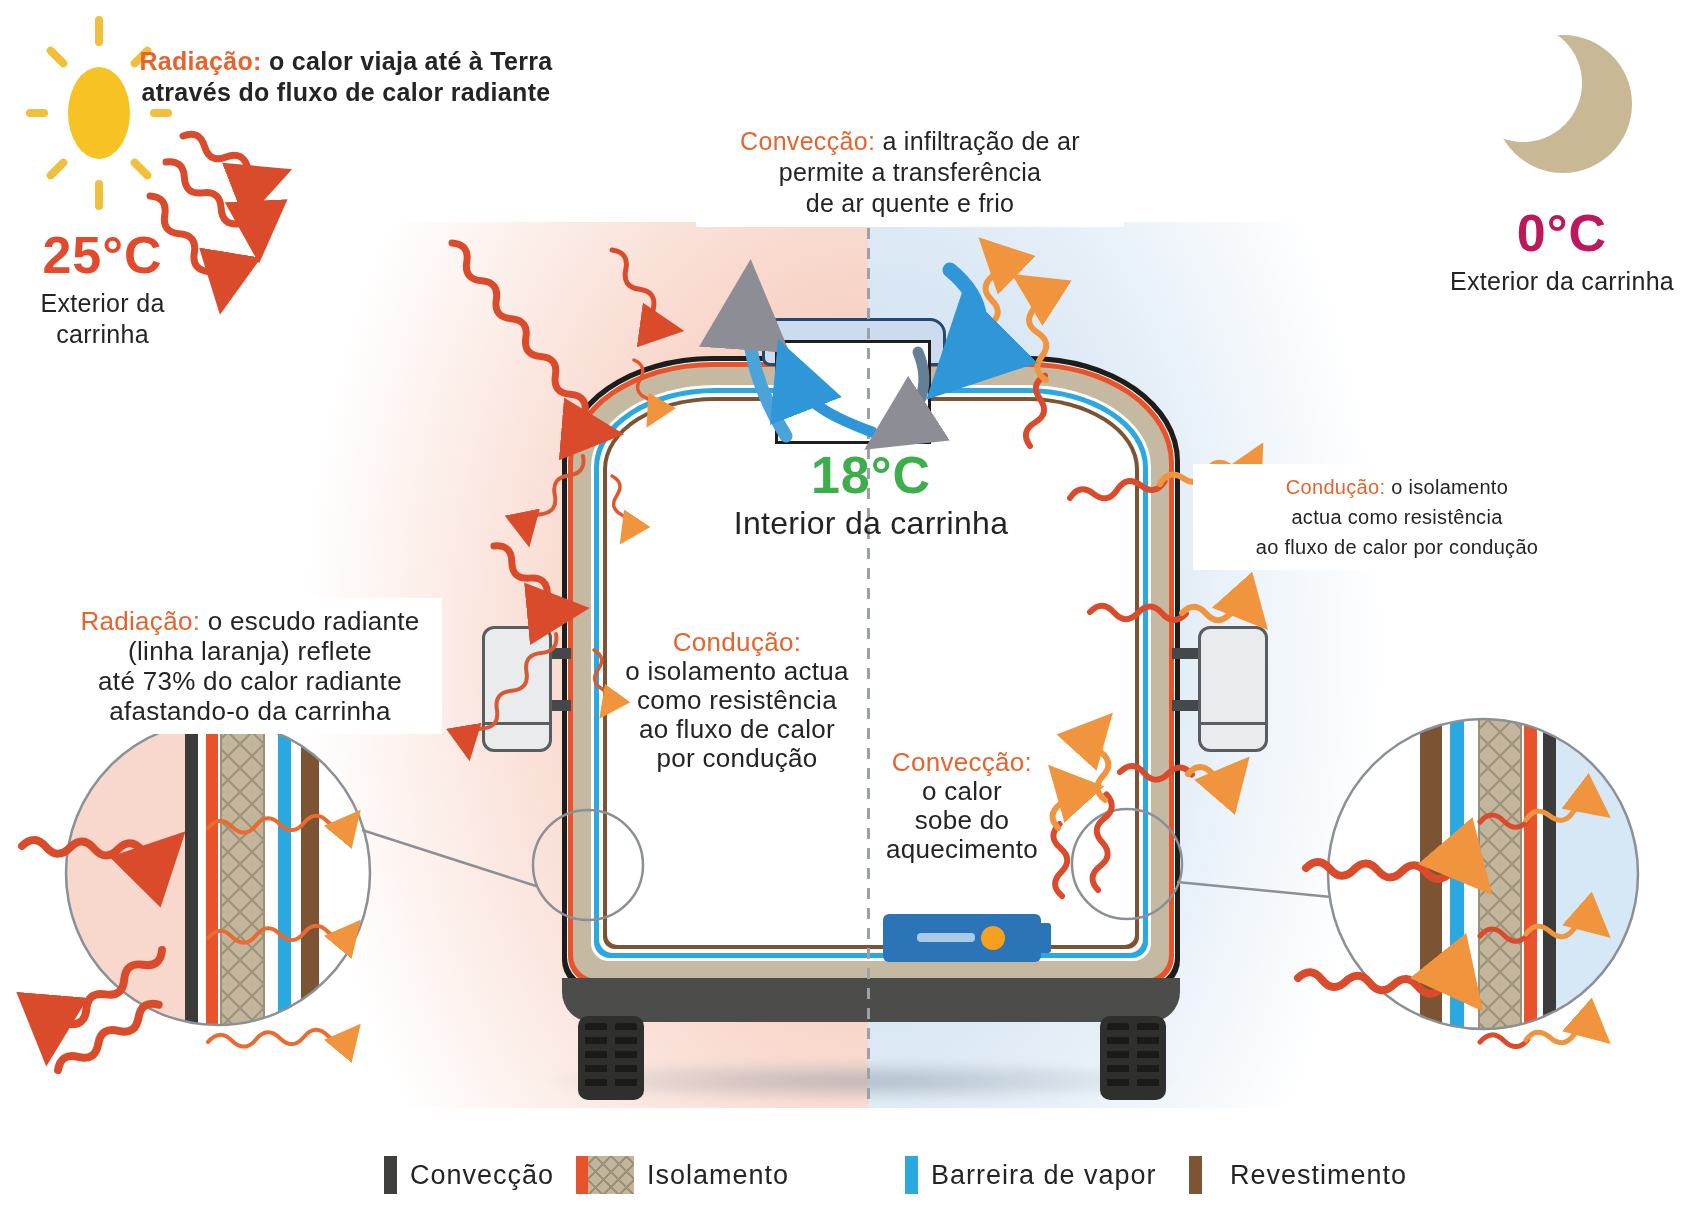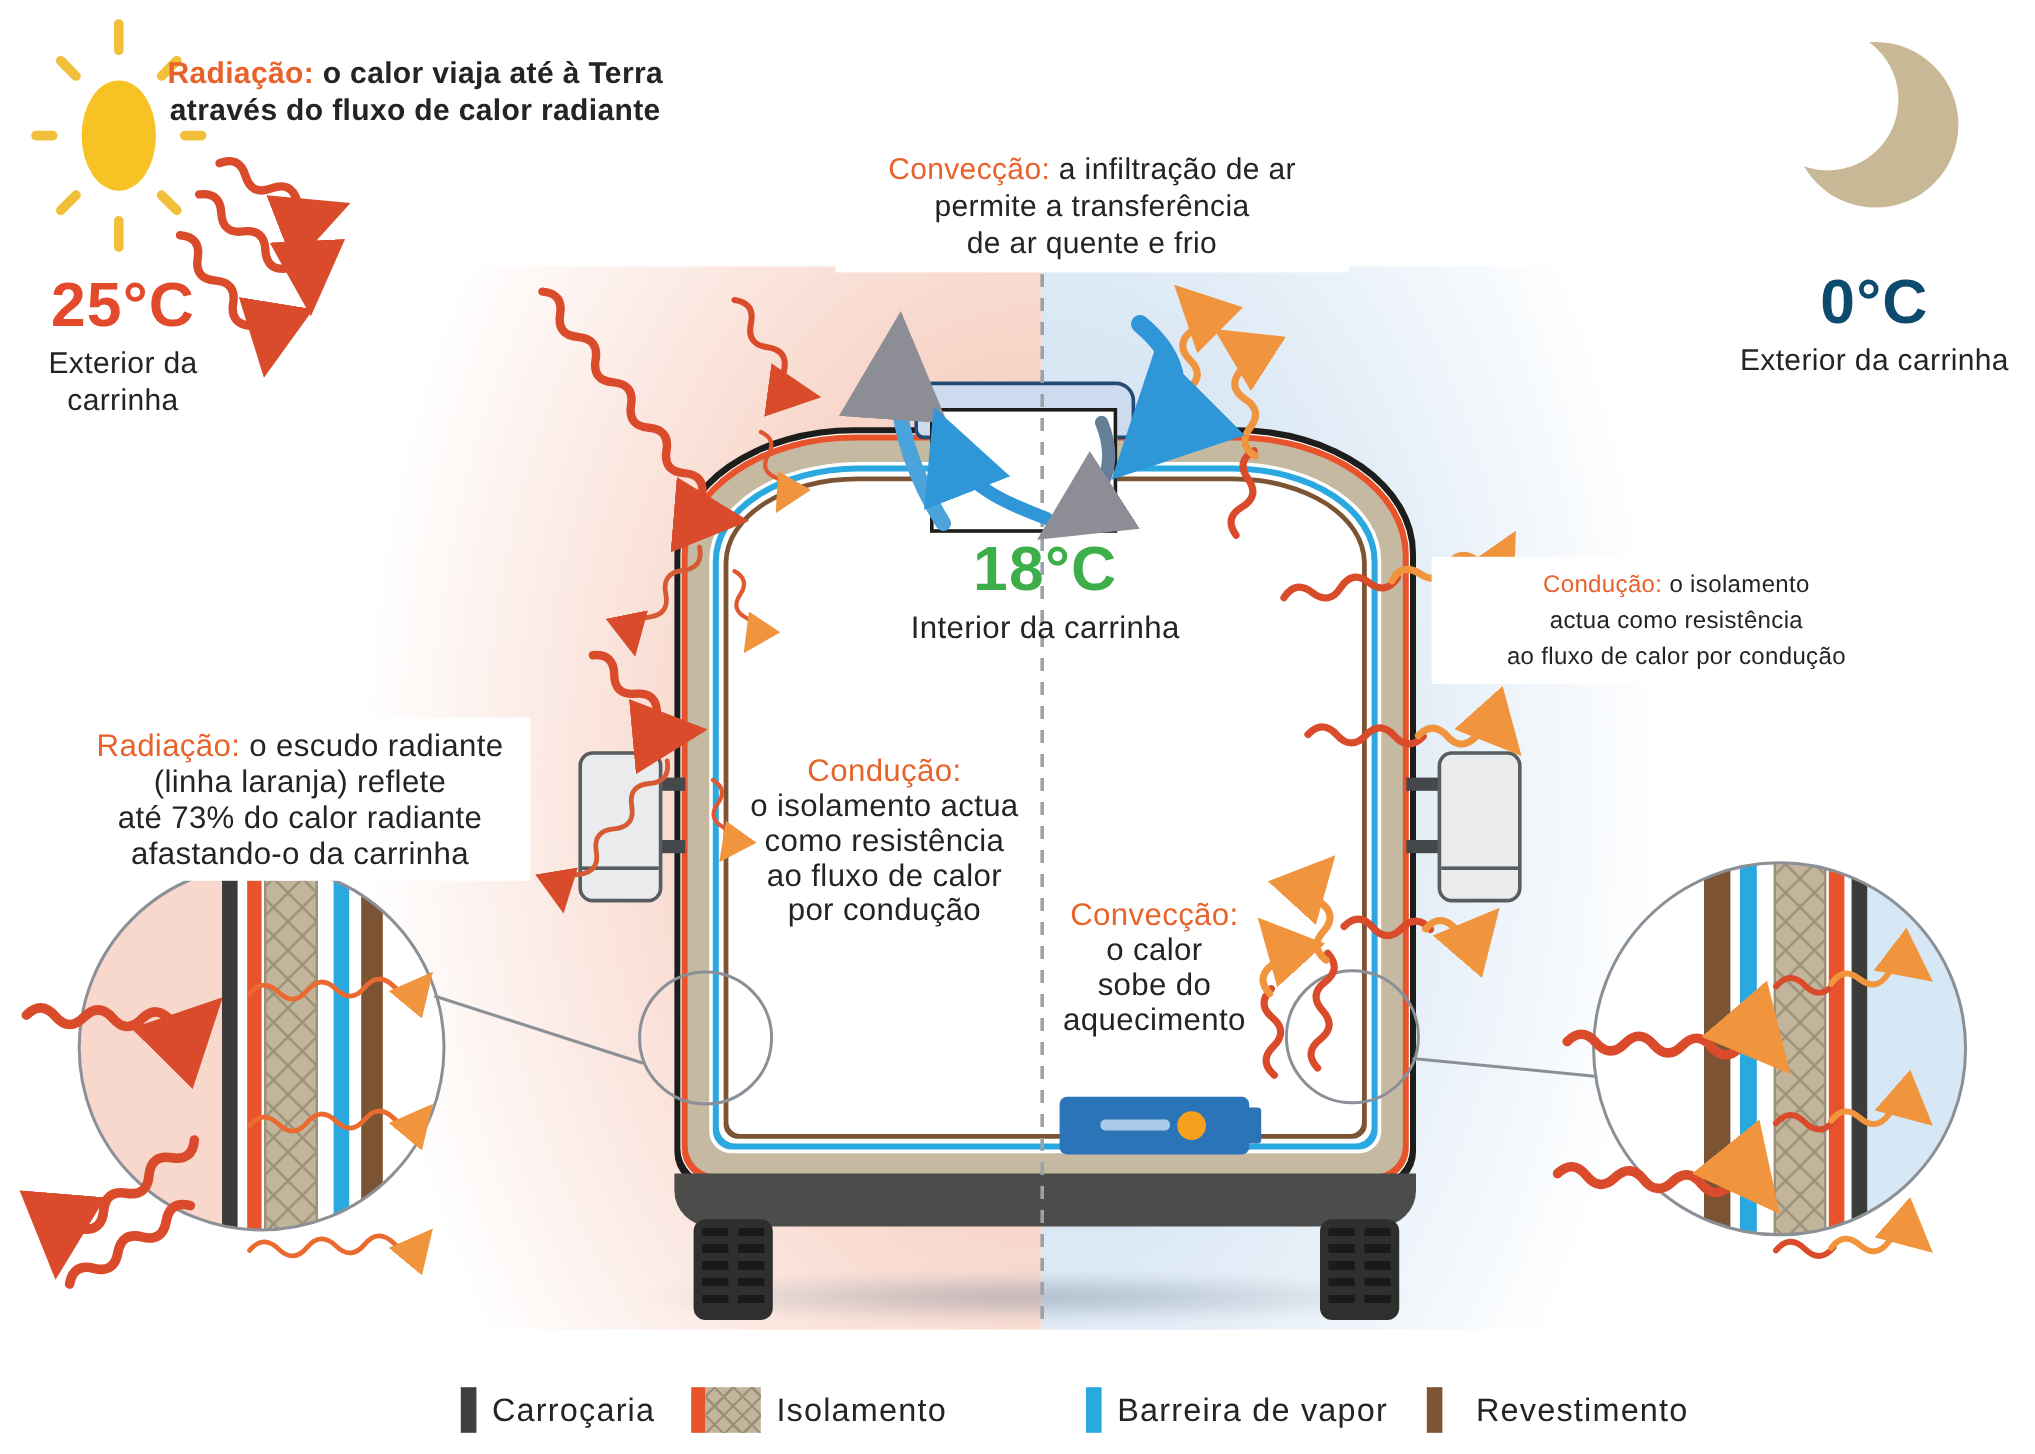--- a/index.html
+++ b/index.html
@@ -47,21 +47,21 @@
     background:repeating-linear-gradient(180deg,#9aa1a8 0 11px,transparent 11px 20px);}
   
   #art{left:0;top:0;width:1696px;height:1212px;z-index:4;pointer-events:none;}
   
   .note{position:absolute;z-index:5;text-align:center;font-size:25px;line-height:31px;color:#242424;letter-spacing:.3px;}
   .note .lbl{color:#e8622c;}
   .whitebox{background:#fff;padding:8px 14px;}
   .temp{font-weight:700;font-size:52px;letter-spacing:1px;line-height:54px;}
   .temp-caption{font-size:25px;margin-top:6px;}
   #t25 .temp{color:#e24a2b;}
-  #t0 .temp{color:#0c4a6e;margin-top:19px;}
+  #t0 .temp{color:#be185d;}
   #t18 .temp{color:#3cae4a;}
   
   .legend-item{position:absolute;top:1156px;display:flex;align-items:center;gap:13px;z-index:5;}
   .legend-item .txt{font-size:27px;letter-spacing:1px;color:#242424;}
   .sw{height:38px;}
   .sw-body{width:13px;background:#3f3f3d;}
   .sw-orange{width:12px;background:#e8532c;}
   .sw-blue{width:13px;background:#2aa9e1;}
   .sw-brown{width:13px;background:#7d5434;}
   .sw-hatch{width:46px;background-color:#c3b59b;
@@ -279,21 +279,21 @@
     <div>de ar quente e frio</div>
   </div>
 
   <div class="note" style="left:1432px;top:206px;width:260px;" id="t0">
     <div class="temp">0°C</div>
     <div class="temp-caption">Exterior da carrinha</div>
   </div>
 
   <div class="note" style="left:721px;top:448px;width:300px;z-index:5;" id="t18">
     <div class="temp">18°C</div>
-    <div class="temp-caption" style="font-size:26px;">Interior da carrinha</div>
+    <div class="temp-caption" style="font-size:32px;">Interior da carrinha</div>
   </div>
 
   <div class="note" style="left:587px;top:628px;width:300px;font-size:26px;line-height:29px;">
     <div class="lbl">Condução:</div>
     <div>o isolamento actua</div>
     <div>como resistência</div>
     <div>ao fluxo de calor</div>
     <div>por condução</div>
   </div>
 
@@ -314,21 +314,21 @@
   <div class="note whitebox" style="left:58px;top:550px;width:356px;font-size:26px;line-height:30px;margin-top:48px;">
     <div><span class="lbl">Radiação:</span>
       <span>o escudo radiante</span></div>
     <div>(linha laranja) reflete</div>
     <div>até 73% do calor radiante</div>
     <div>afastando-o da carrinha</div>
   </div>
 
   <div class="legend-item" style="left:384px;">
     <div class="sw sw-body"></div>
-    <div class="txt">Carroçaria</div>
+    <div class="txt">Convecção</div>
   </div>
   <div class="legend-item" style="left:576px;">
     <div class="swpair">
       <div class="sw sw-orange"></div>
         <div class="sw sw-hatch"></div>
     </div>
     <div class="txt">Isolamento</div>
   </div>
   <div class="legend-item" style="left:905px;">
     <div class="sw sw-blue"></div>

